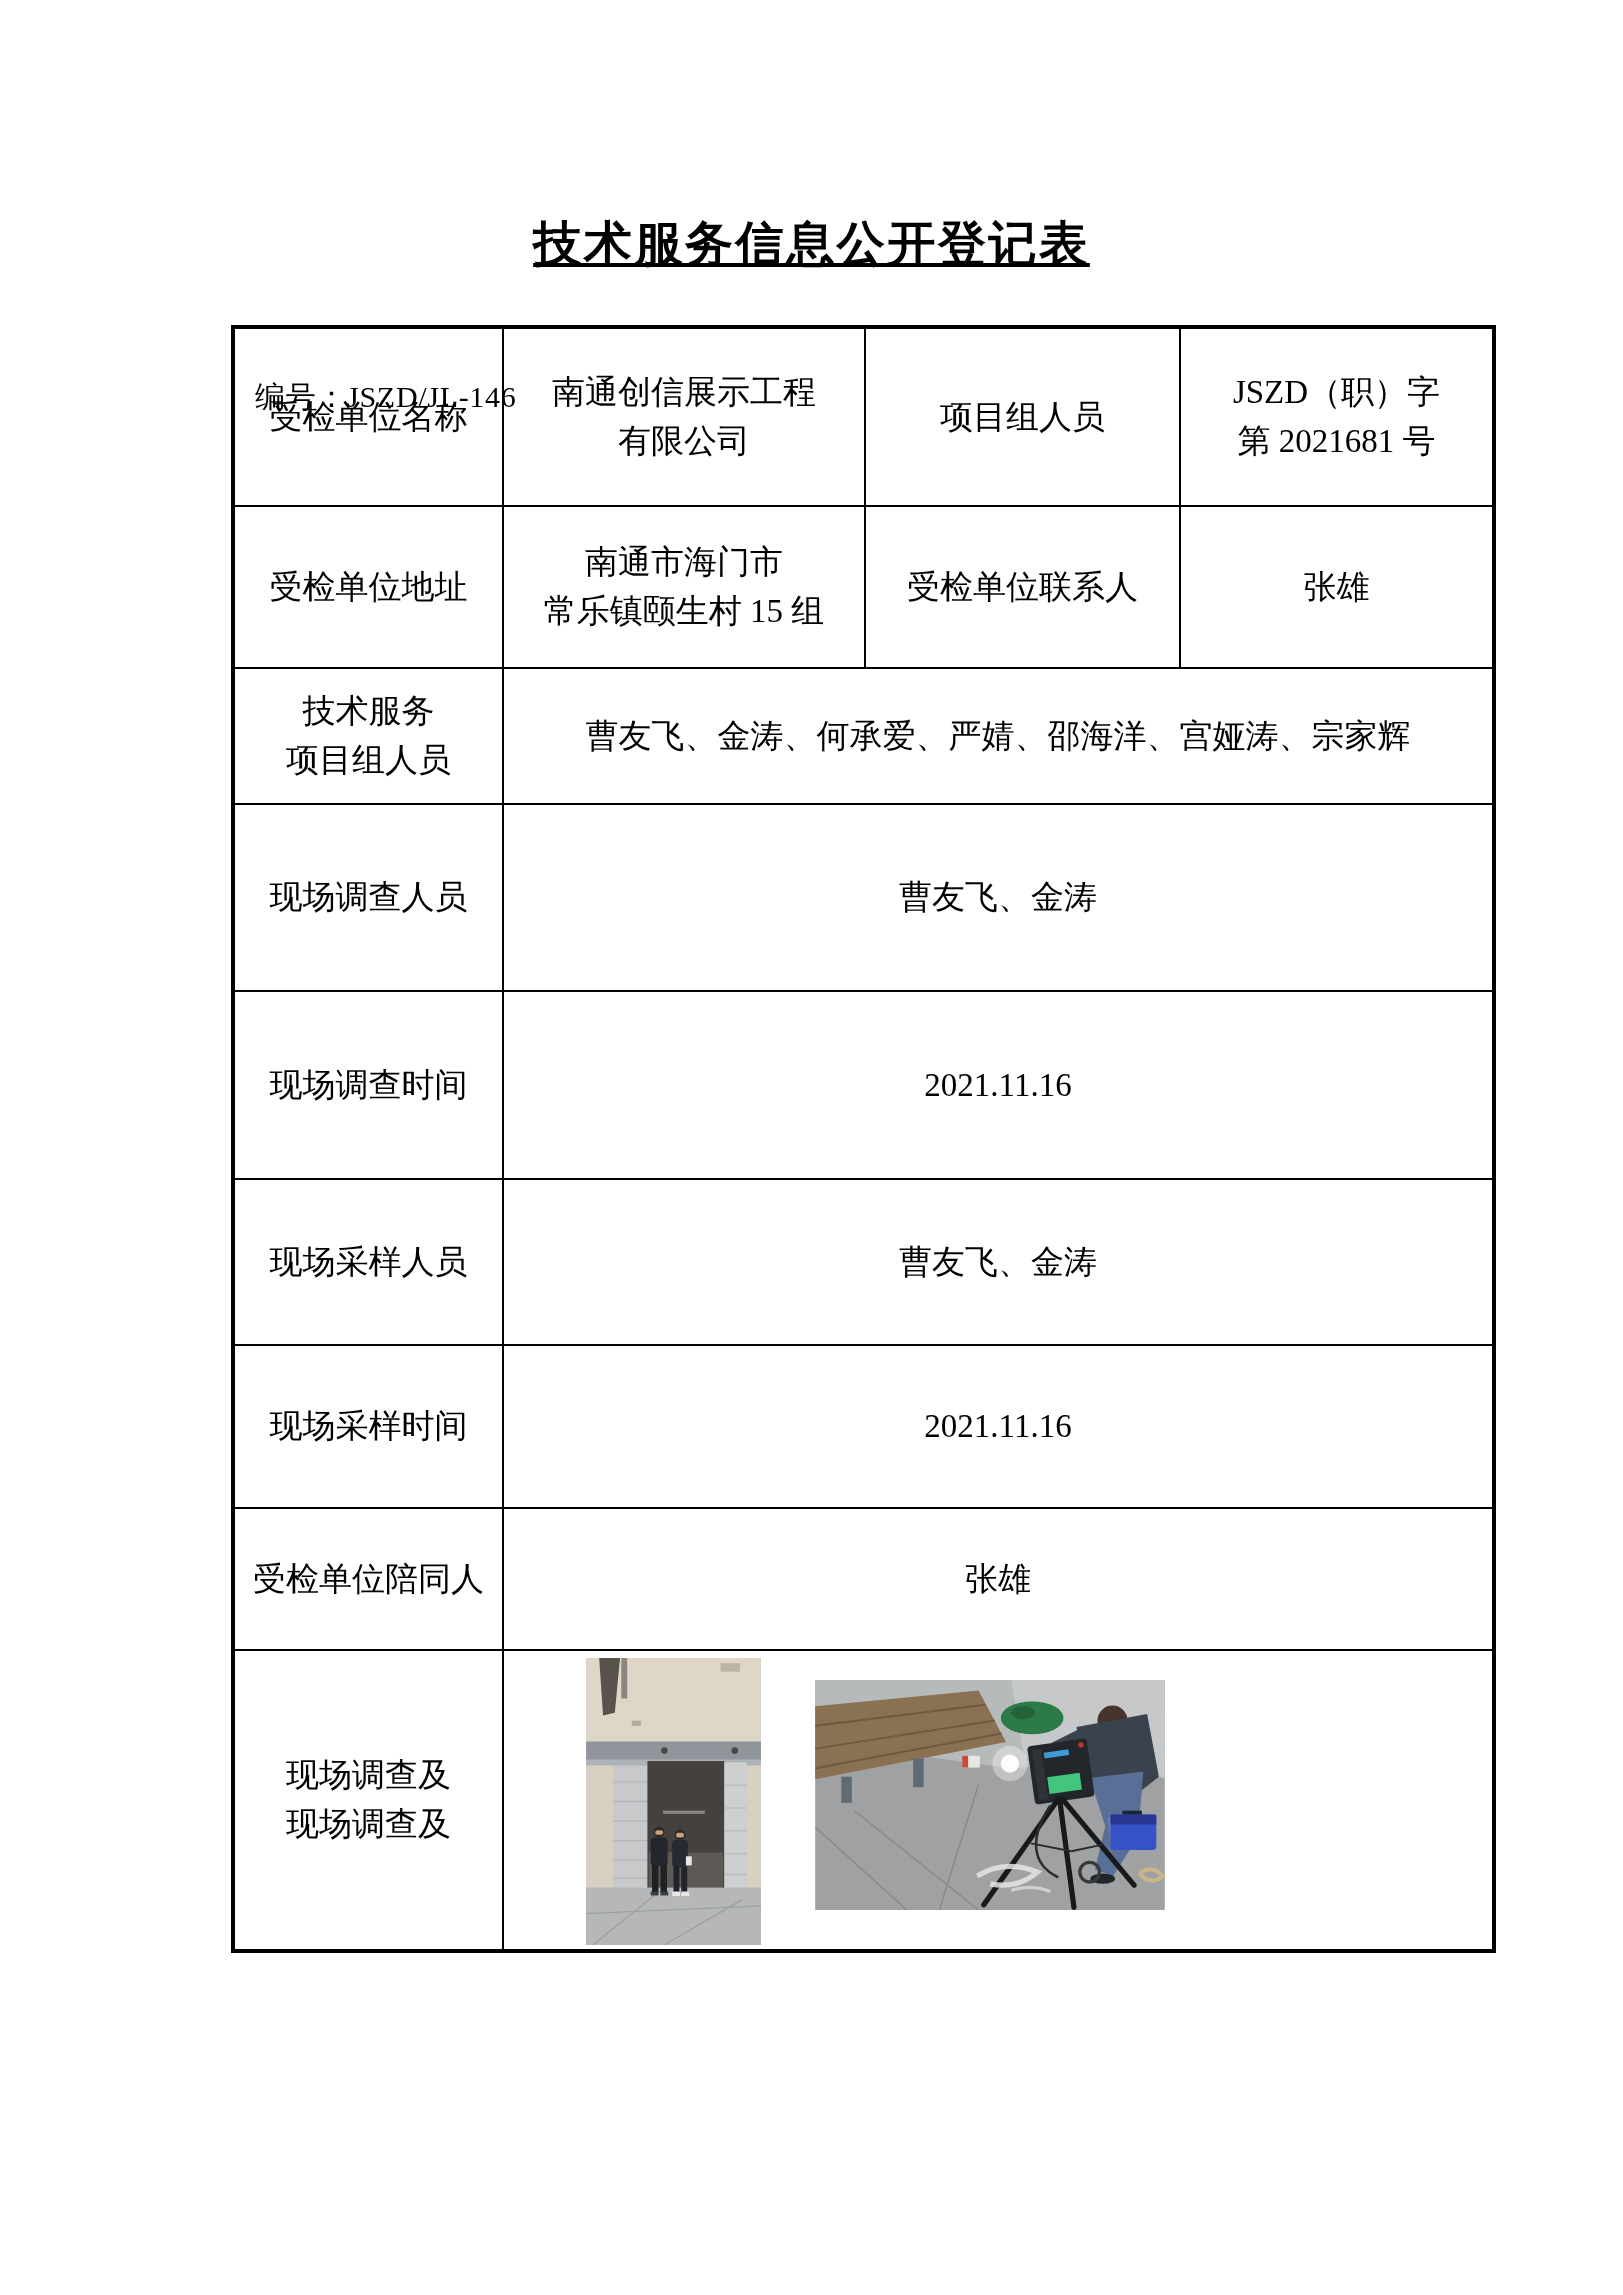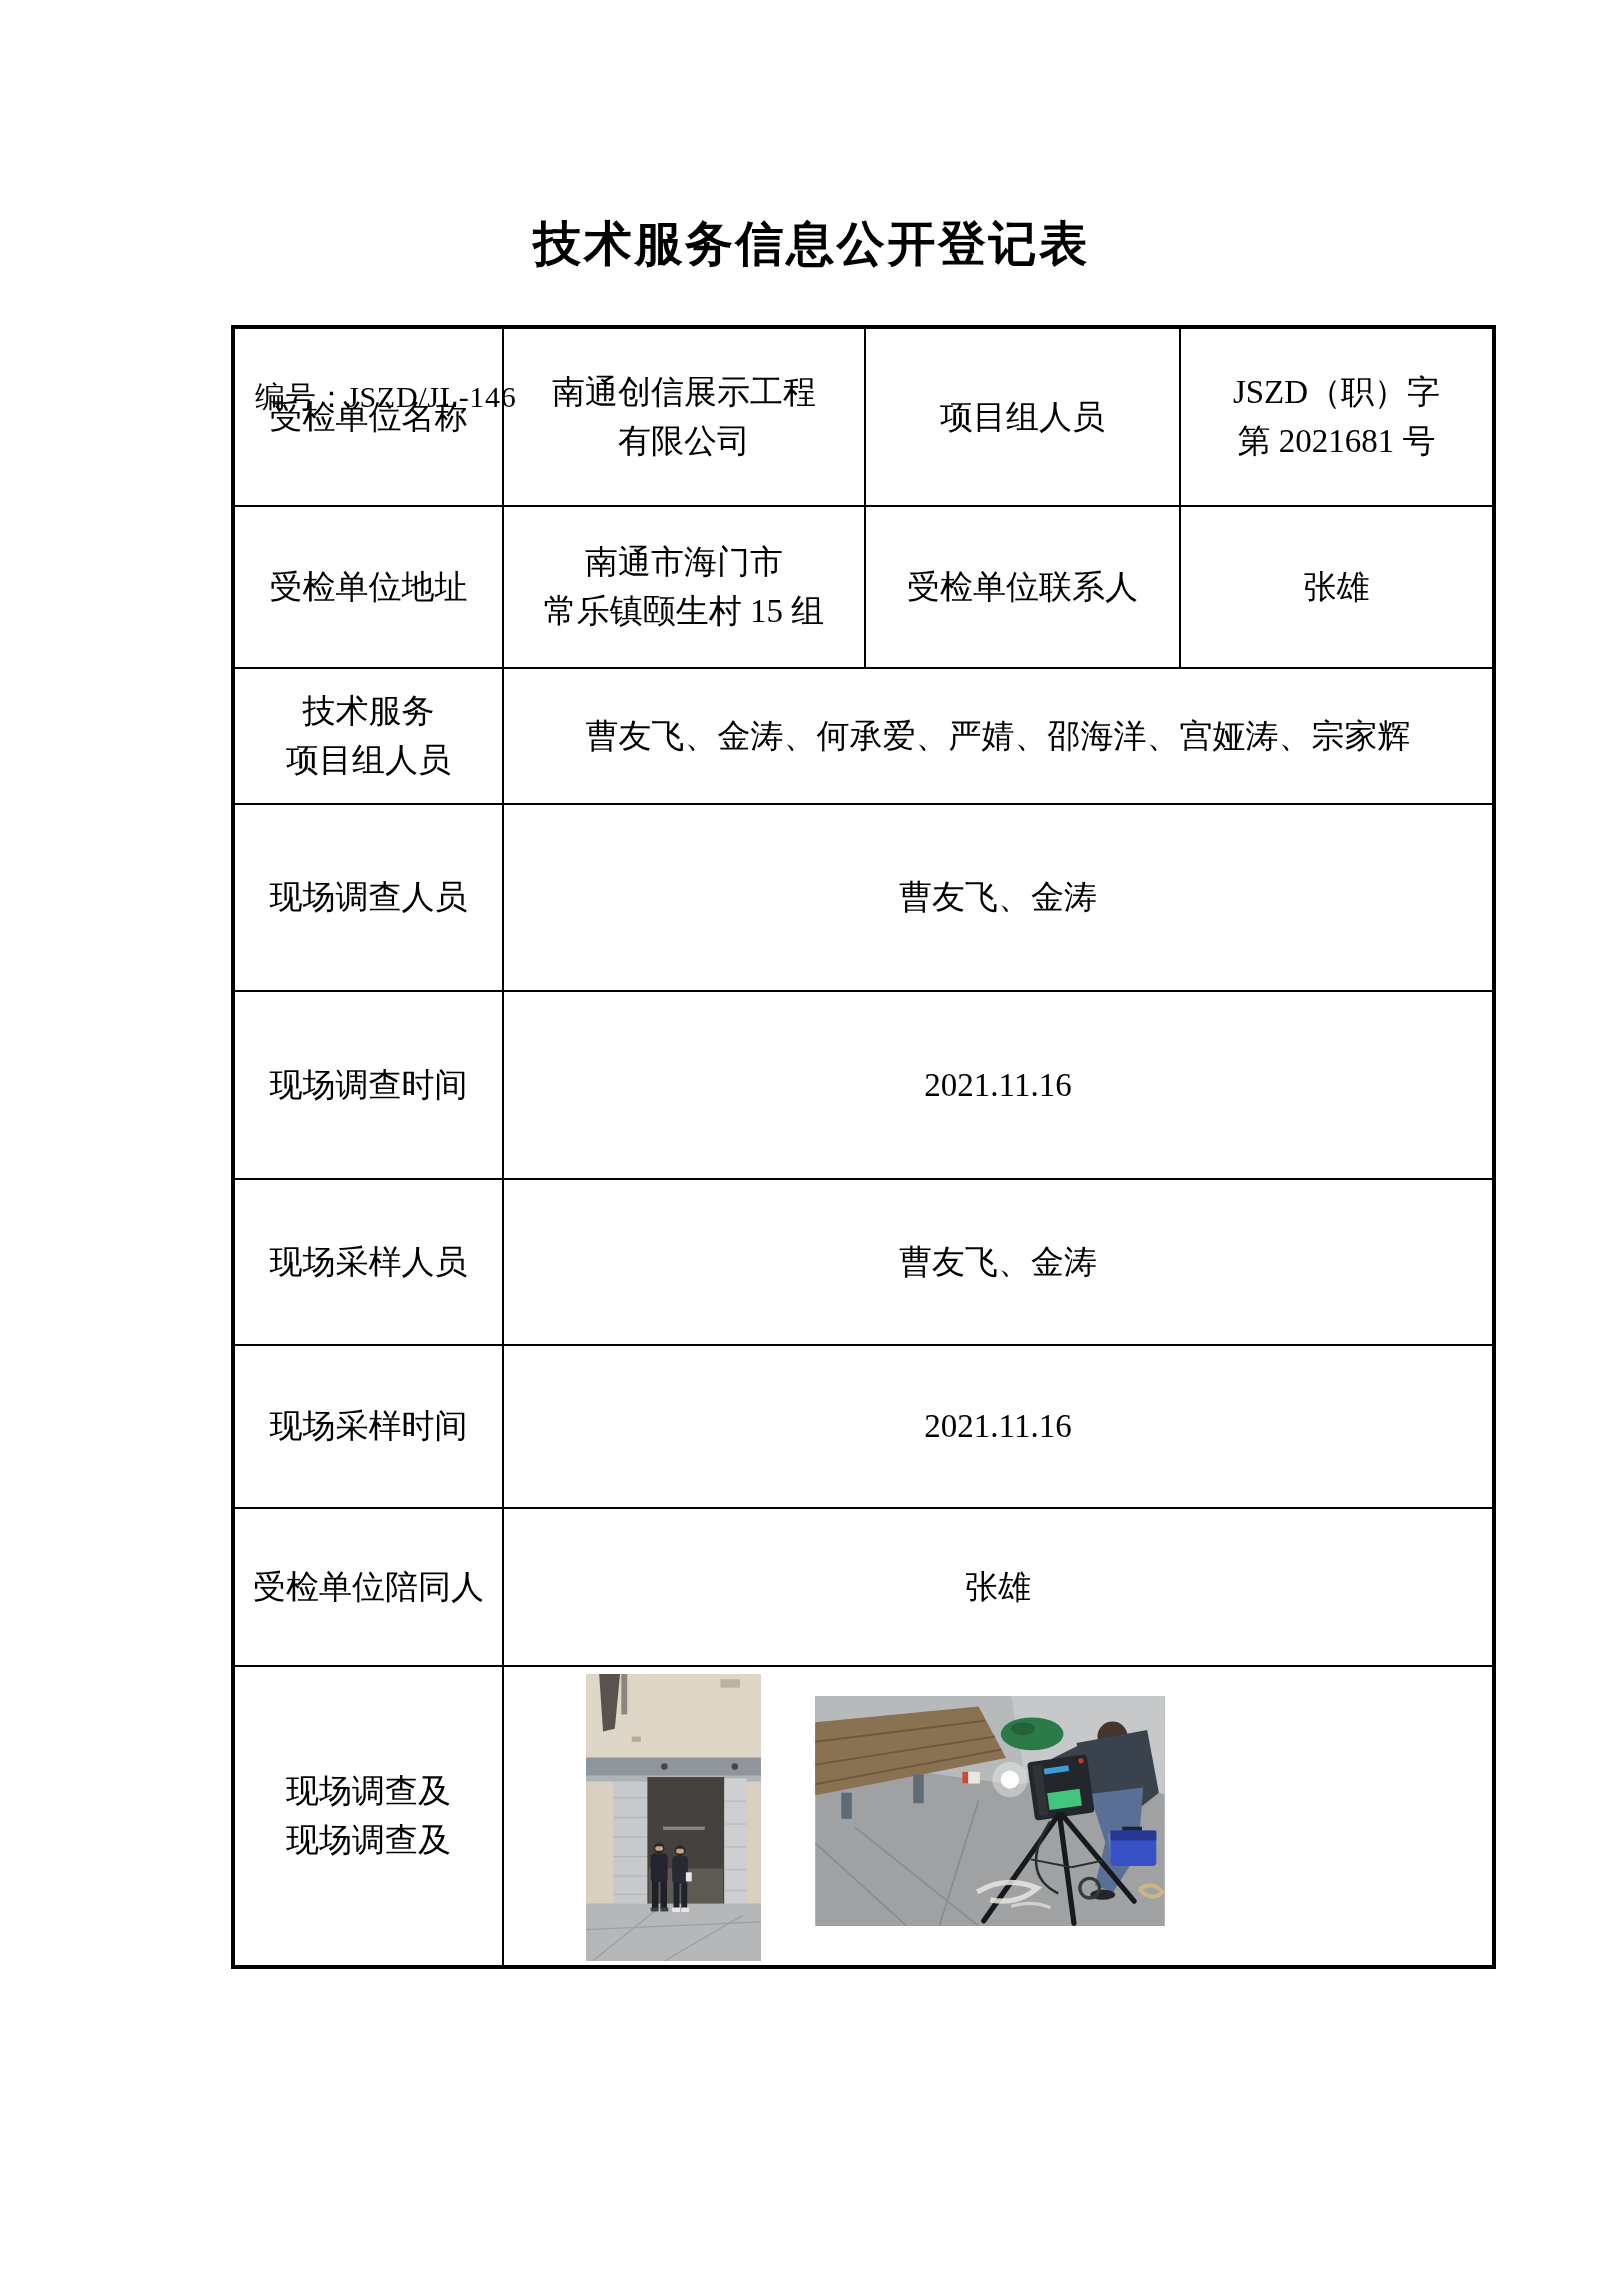--- a/index.html
+++ b/index.html
@@ -3,21 +3,21 @@
 <meta charset="utf-8">
 <style>
   html,body{margin:0;padding:0}
   body{
     width:1623px;height:2295px;background:#ffffff;color:#000;
     font-family:"Liberation Serif","DejaVu Serif",serif;
   }
   .page{position:relative;width:1623px;height:2295px;background:#fff;overflow:hidden}
   .title{
     position:absolute;top:212px;left:0;width:100%;text-align:center;
-    font-size:48px;font-weight:bold;letter-spacing:2.6px;white-space:nowrap;
+    font-size:48px;font-weight:bold;letter-spacing:2.6px;white-space:nowrap;text-decoration:underline;
   }
   .docnum{
     position:absolute;top:377px;left:255px;
     font-size:30px;font-weight:normal;letter-spacing:0.7px;white-space:nowrap;
   }
   table.reg{
     position:absolute;left:231px;top:325px;width:1261px;
     border-collapse:collapse;table-layout:fixed;border:4.6px solid #000;
   }
   .reg td{
@@ -110,21 +110,21 @@
       <td colspan="3">曹友飞、金涛</td>
     </tr>
 
     <tr style="height:163px">
       <td>
         <div>现场采样时间</div>
       </td>
       <td colspan="3">2021.11.16</td>
     </tr>
 
-    <tr style="height:158px">
+    <tr style="height:142px">
       <td>
         <div>受检单位陪同人</div>
       </td>
       <td colspan="3">张雄</td>
     </tr>
 
     <tr style="height:301px">
       <td>
         <div>现场调查及</div>
         <div>现场调查及</div>

